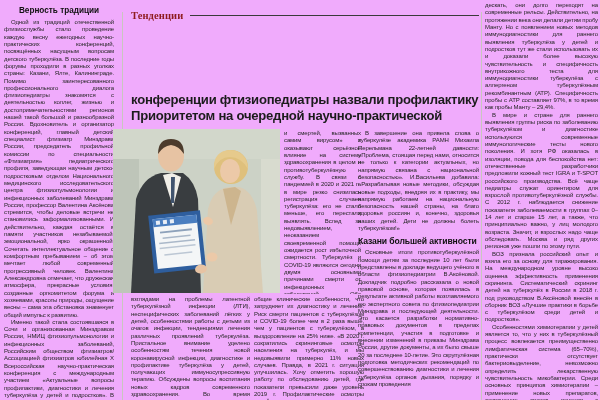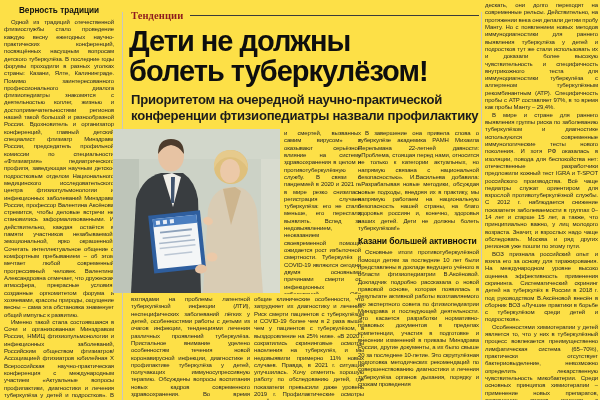--- a/index.html
+++ b/index.html
@@ -1,18 +1,18 @@
 <!DOCTYPE html>
 <html lang="ru"><head>
 <meta charset="utf-8">
 <style>
   html,body{margin:0;padding:0;}
   .page{
     position:relative; width:600px; height:400px; overflow:hidden;
-    background:#fde047; font-family:"Liberation Sans","DejaVu Sans",sans-serif;
+    background:#f0abfc; font-family:"Liberation Sans","DejaVu Sans",sans-serif;
     color:#232323;
   }
   .colblock{
     position:absolute; overflow:hidden; text-align:justify;
     font-size:6px; line-height:1.22; letter-spacing:-0.12px; color:#262626;
   }
   .colblock p{margin:0; text-indent:7px;}
   .colblock p.noindent{text-indent:0;}
   .left-head{
     font-size:8.2px; font-weight:bold; text-align:center; text-indent:0;
@@ -61,28 +61,24 @@
     <h3 class="left-head">Верность традиции</h3>
     <p>Одной из традиций отечественной фтизиослужбы стало проведение каждую весну ежегодных научно-практических конференций, посвящённых насущным вопросам детского туберкулёза. В последние годы форумы проходили в разных уголках страны: Казани, Ялте, Калининграде. Помимо заинтересованного профессионального диалога фтизиопедиатры знакомятся с деятельностью коллег, жизнью и достопримечательностями регионов нашей такой большой и разнообразной России. Вдохновитель и организатор конференций, главный детский специалист фтизиатр Минздрава России, председатель профильной комиссии по специальности «Фтизиатрия» педиатрического профиля, заведующая научным детско-подростковым отделом Национального медицинского исследовательского центра фтизиопульмонологии и инфекционных заболеваний Минздрава России, профессор Валентина Аксёнова стремится, чтобы деловые встречи не становились заформализованными. И действительно, каждая остаётся в памяти участников незабываемой, эмоциональной, ярко окрашенной. Сочетать интеллектуальное общение с комфортным пребыванием – об этом мечтает любой современный прогрессивный человек. Валентина Александровна отмечает, что дружеская атмосфера, прекрасные условия, созданные оргкомитетом форума и хозяевами, красоты природы, ощущение весны – сама эта обстановка знаменует общий импульс к развитию.</p>
     <p>Именно такой стала состоявшаяся в Сочи и организованная Минздравом России, НМИЦ фтизиопульмонологии и инфекционных заболеваний, Российским обществом фтизиатров/Ассоциацией фтизиатров юбилейная X Всероссийская научно-практическая конференция с международным участием «Актуальные вопросы профилактики, диагностики и лечения туберкулёза у детей и подростков». В течение 3 дней вёлся обстоятельный, взвешенный разговор, конструктивный обмен опытом</p>
   </div>
 
   <div class="kicker-row">
     <span class="kicker">Тенденции</span>
     <span class="kicker-rule"></span>
   </div>
 
-  <div class="headline">
-    <div>Дети не должны</div>
-    <div>болеть туберкулёзом!</div>
-  </div>
 
   <div class="subhead">
+    <div>конференции фтизиопедиатры назвали профилактику</div>
     <div>Приоритетом на очередной научно-практической</div>
-    <div>конференции фтизиопедиатры назвали профилактику</div>
   </div>
 
   <div class="photo" aria-label="Мужчина в тёмном костюме и женщина в бежевом костюме держат диплом в синей рамке">
     <svg width="167" height="164" viewBox="0 0 167 164" xmlns="http://www.w3.org/2000/svg">
       <rect width="167" height="164" fill="#ccd2c6"></rect>
       <rect width="26" height="164" fill="#bec5b9"></rect>
       <rect x="148" width="19" height="164" fill="#d8dbcf"></rect>
       <rect y="0" width="167" height="30" fill="#d2d7cb"></rect>
 
       <g>

